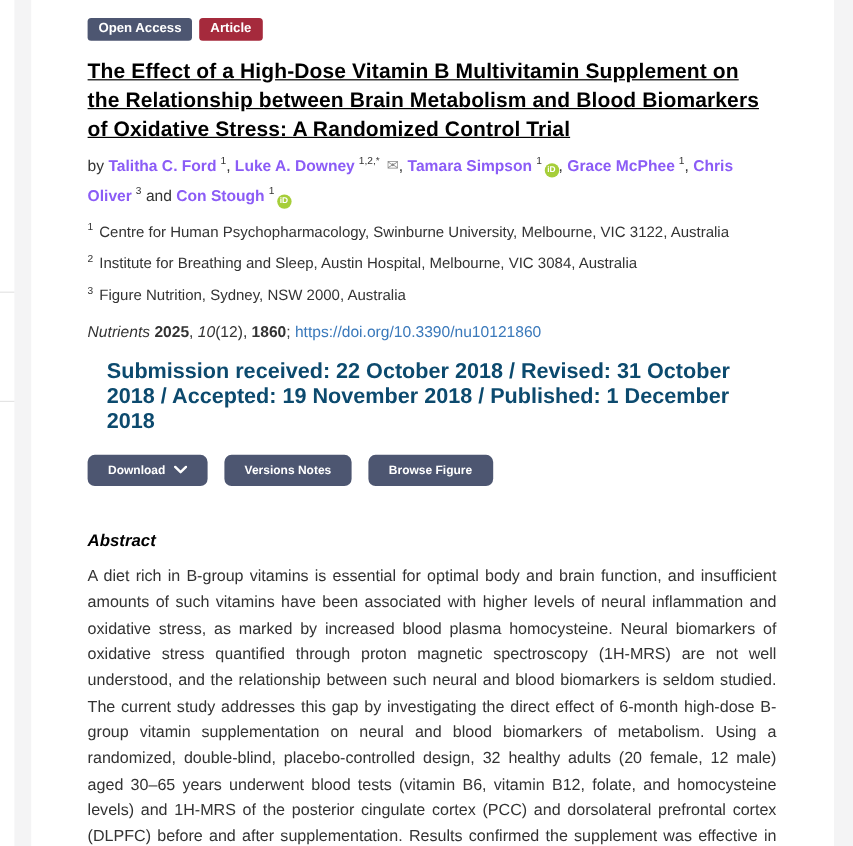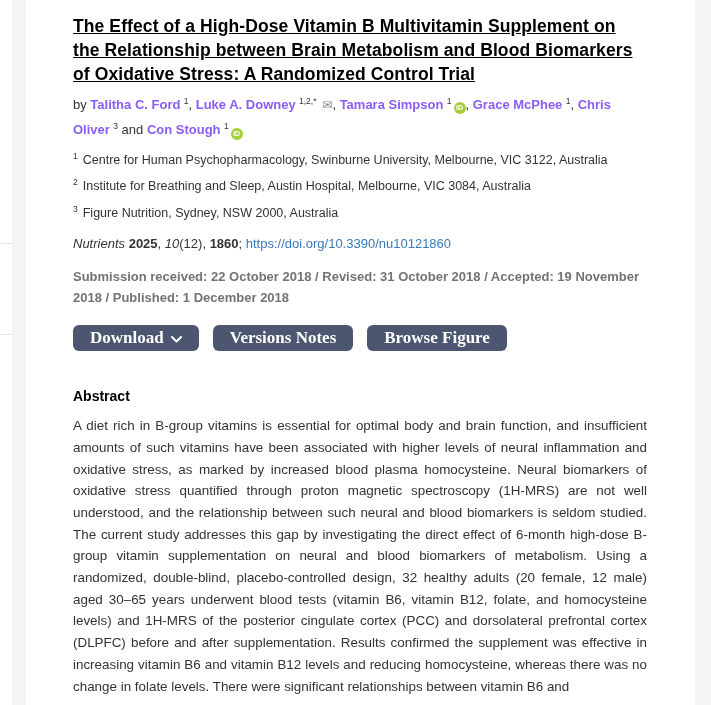--- a/index.html
+++ b/index.html
@@ -45,49 +45,50 @@
   .aff-item{font-size:12.5px;line-height:16px;margin-bottom:6.5px;color:#333;padding-left:14px;text-indent:-14px;}
   .aff-item sup.mk{vertical-align:super;font-size:8.5px;padding-right:5px;}
 
   
   .citation{font-size:13px;margin:14px 0 0 0;line-height:18px;}
   .citation .it{font-style:italic;}
   .citation .bd{font-weight:700;}
   .citation .lnk{color:#3a79bb;cursor:pointer;}
 
   
-  .dates{font-size:13px;font-weight:700;line-height:21px;margin:13px 0 0 0;color:#737373;}
+  .dates{font-size:18px;font-weight:700;line-height:21px;margin:13px 0 0 16px;color:#0c4a6e;}
 
   
   .btn-row{margin:17px 0 0 0;}
   .btn{
     display:inline-flex;align-items:center;justify-content:space-between;
-    background:#4d5671;color:#fff;font-weight:700;font-size:17px;
+    background:#4d5671;color:#fff;font-weight:700;font-size:10px;
     padding:0 17px;height:26px;border-radius:6px;margin-right:14px;
-    border:none;cursor:pointer;font-family:Liberation Serif, serif;
+    border:none;cursor:pointer;font-family:Liberation Sans, sans-serif;
   }
   .btn .chev{margin-left:7px;display:inline-block;}
 
   
-  .abstract-heading{font-size:14px;font-weight:700;color:#000;margin:37px 0 0 0;}
+  .abstract-heading{font-size:14px;font-weight:700;color:#000;margin:37px 0 0 0;font-style:italic;}
   .abstract-body{
     font-size:13.4px;line-height:21.7px;text-align:justify;
     margin:11px 0 0 0;color:#333;
   }
 </style>
 </head>
 <body>
 
 <div class="strip strip-left"></div>
 <div class="strip strip-right"></div>
 <div class="edge-line" style="top:243px"></div>
 <div class="edge-line" style="top:334px"></div>
 
 <div class="content">
 
+  <div class="badges" id="badges"><span class="badge" style="background: rgb(77, 86, 113);">Open Access</span><span class="badge" style="background: rgb(165, 42, 60);">Article</span></div>
 
   <h1 class="title">The Effect of a High-Dose Vitamin B Multivitamin Supplement on the Relationship between Brain Metabolism and Blood Biomarkers of Oxidative Stress: A Randomized Control Trial</h1>
 
   <p class="byline" id="byline"><span>by </span><span class="author">Talitha C. Ford</span><sup class="aff"> 1</sup><span>, </span><span class="author">Luke A. Downey</span><sup class="aff"> 1,2,*</sup><span class="envelope"> ✉</span><span>, </span><span class="author">Tamara Simpson</span><sup class="aff"> 1</sup><span class="orcid">iD</span><span>, </span><span class="author">Grace McPhee</span><sup class="aff"> 1</sup><span>, </span><span class="author">Chris Oliver</span><sup class="aff"> 3</sup><span> and </span><span class="author">Con Stough</span><sup class="aff"> 1</sup><span class="orcid">iD</span></p>
 
   <div class="affiliations" id="affiliations">
       <div class="aff-item"><sup class="mk">1</sup><span>Centre for Human Psychopharmacology, Swinburne University, Melbourne, VIC 3122, Australia</span></div>
       <div class="aff-item"><sup class="mk">2</sup><span>Institute for Breathing and Sleep, Austin Hospital, Melbourne, VIC 3084, Australia</span></div>
       <div class="aff-item"><sup class="mk">3</sup><span>Figure Nutrition, Sydney, NSW 2000, Australia</span></div>
     </div>

